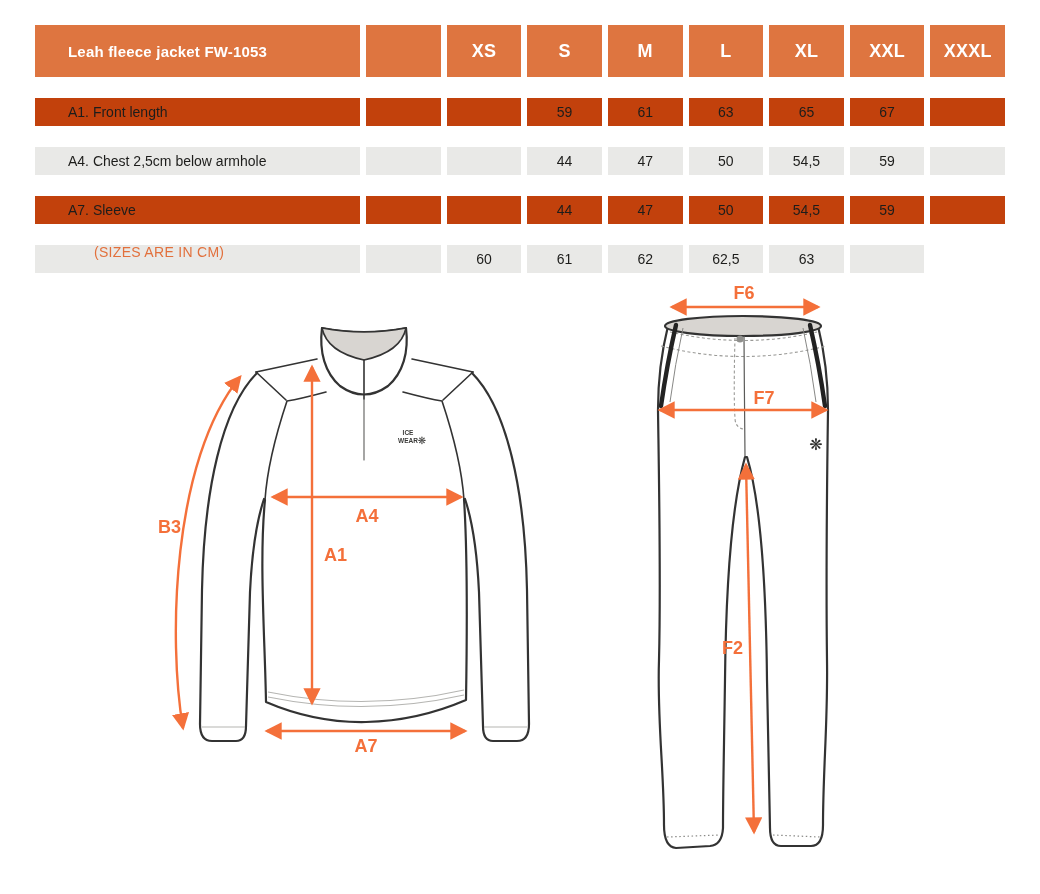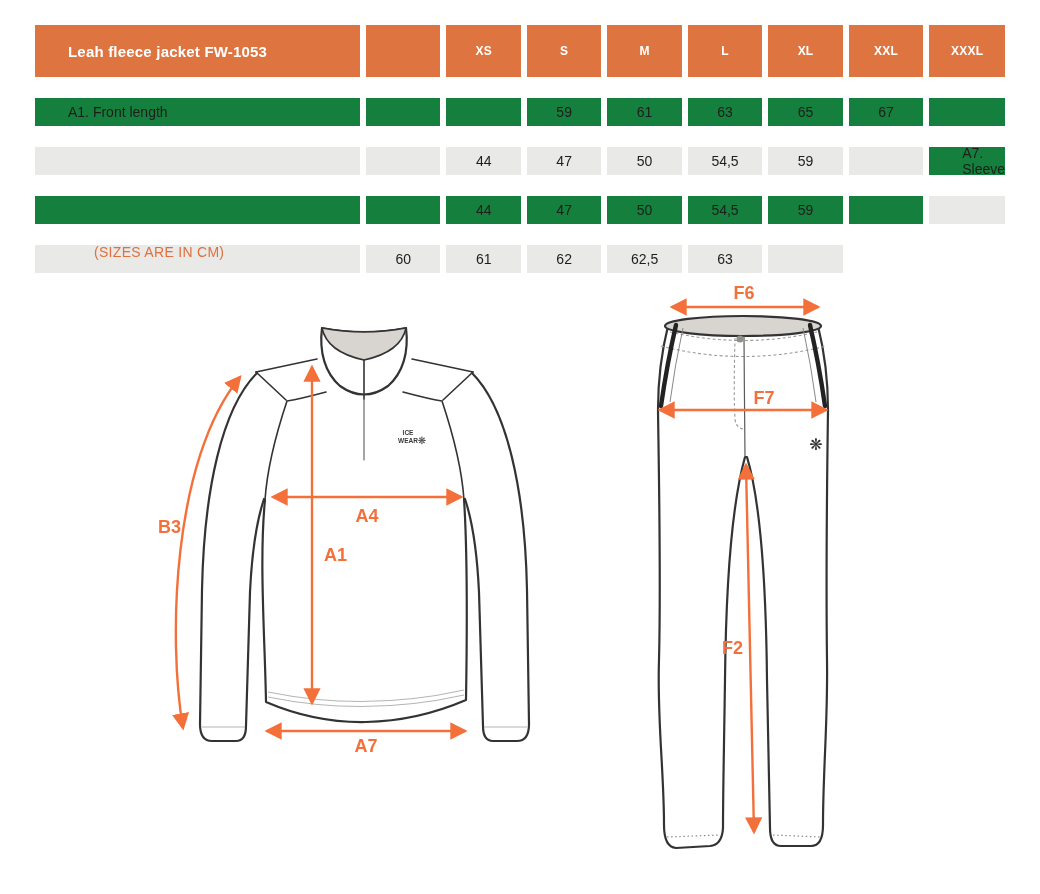--- a/index.html
+++ b/index.html
@@ -6,25 +6,25 @@
   body{font-family:"Liberation Sans", sans-serif; -webkit-font-smoothing:antialiased;}
   .page{position:relative;width:1040px;height:894px;background:#fff;overflow:hidden;}
 
   
   .size-table{
     position:absolute;left:35px;top:25px;width:970px;
     display:grid;grid-template-columns:325px repeat(8,1fr);
     gap:21px 6px;
   }
   .cell{display:flex;align-items:center;justify-content:center;}
-  .hcell{background:#DE7540;color:#fff;font-weight:bold;font-size:12px;height:52px;letter-spacing:.2px;}
+  .hcell{background:#DE7540;color:#fff;font-weight:bold;font-size:18px;height:52px;letter-spacing:.2px;}
   .title-cell{justify-content:flex-start;padding-left:33px;font-size:15px;box-sizing:border-box;}
   .dcell{height:28px;font-size:14px;color:#1d1d1b;}
   .lcell{justify-content:flex-start;padding-left:33px;box-sizing:border-box;}
-  .row-dark{background:#15803d;}
+  .row-dark{background:#c2410c;}
   .row-light{background:#E9E9E7;}
 
   .units-note{
     position:absolute;left:70px;top:244px;
     color:#E2703C;font-size:14px;letter-spacing:.3px;margin-left:24px;
   }
 
   
   .jacket-svg{position:absolute;left:150px;top:300px;}
   .pants-svg{position:absolute;left:630px;top:280px;}
@@ -60,20 +60,21 @@
     <div class="cell dcell lcell row-dark">A1. Front length</div>
     <div class="cell dcell row-dark"></div>
     <div class="cell dcell row-dark"></div>
     <div class="cell dcell row-dark">59</div>
     <div class="cell dcell row-dark">61</div>
     <div class="cell dcell row-dark">63</div>
     <div class="cell dcell row-dark">65</div>
     <div class="cell dcell row-dark">67</div>
     <div class="cell dcell row-dark"></div>
 
+    <div class="cell dcell lcell row-light">A4. Chest 2,5cm below armhole</div>
     <div class="cell dcell row-light"></div>
     <div class="cell dcell row-light"></div>
     <div class="cell dcell row-light">44</div>
     <div class="cell dcell row-light">47</div>
     <div class="cell dcell row-light">50</div>
     <div class="cell dcell row-light">54,5</div>
     <div class="cell dcell row-light">59</div>
     <div class="cell dcell row-light"></div>
 
     <div class="cell dcell lcell row-dark">A7. Sleeve</div>

